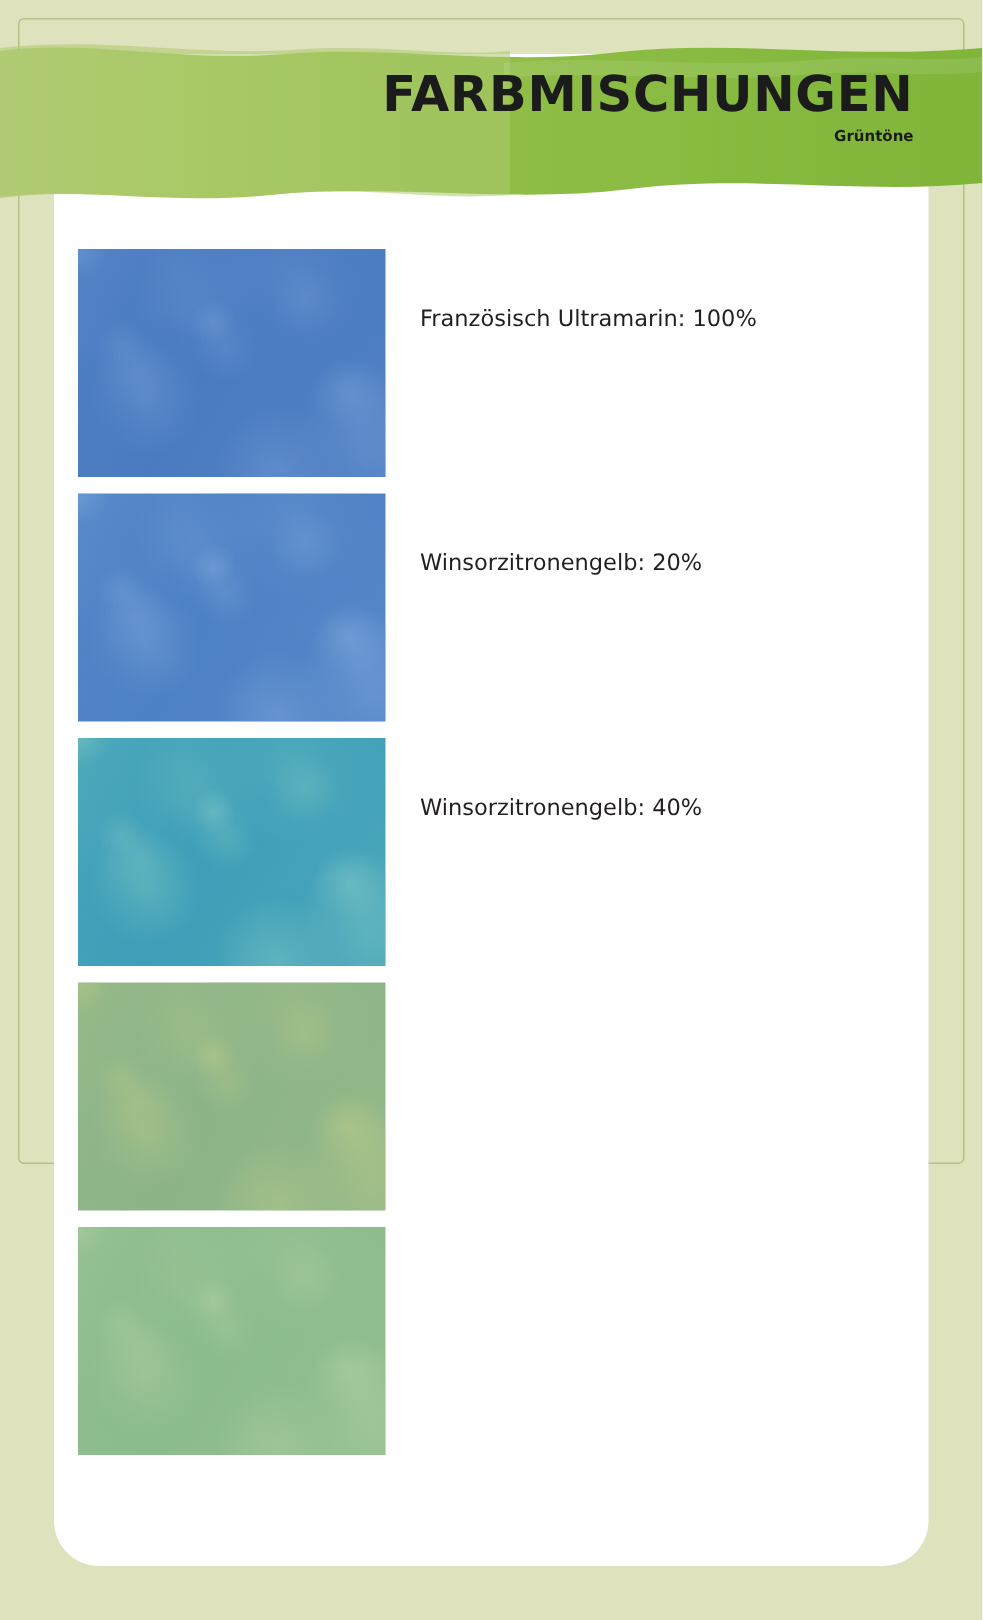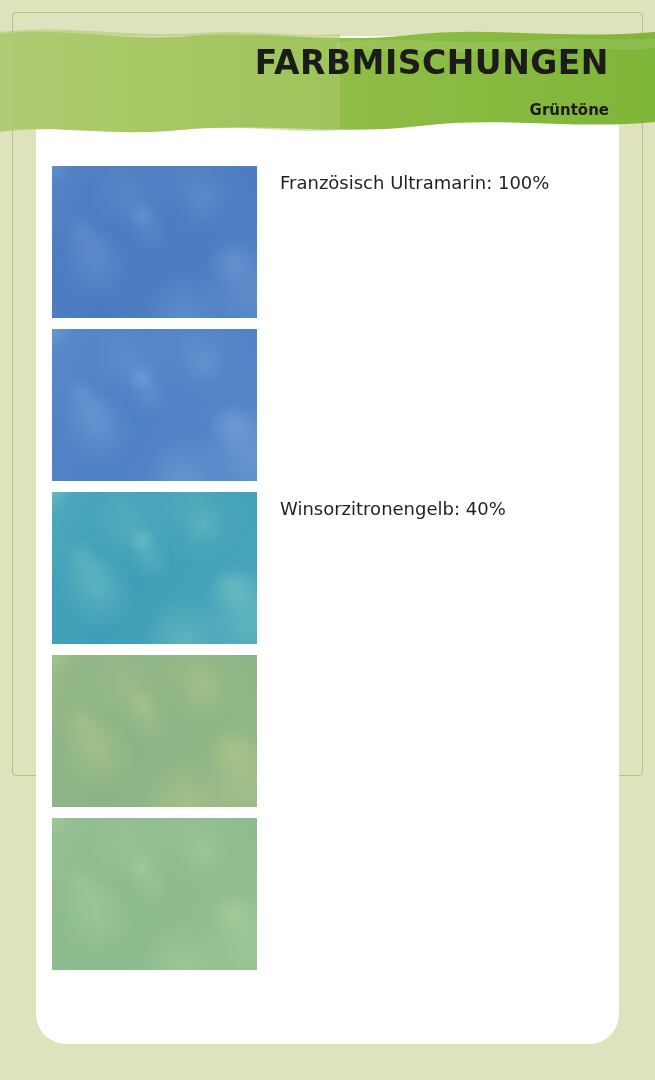--- a/index.html
+++ b/index.html
@@ -68,23 +68,23 @@
     font-weight: bold;
     font-size: 33px;
     letter-spacing: 0.5px;
     color: #1b1b1b;
     line-height: 1;
     white-space: nowrap;
   }
   .subtitle {
     font-family: "DejaVu Sans", sans-serif;
     font-weight: bold;
-    font-size: 15px;
+    font-size: 10px;
     color: #1b1b1b;
-    margin-top: 24px;
+    margin-top: 8px;
     line-height: 1;
     white-space: nowrap;
   }
 
   .swatch-list {
     position: absolute;
     left: 52px;
     top: 166px;
     width: 500px;
   }
@@ -105,24 +105,25 @@
     inset: 0;
   }
   .labels {
     position: absolute;
     left: 228px;
     top: 2px;
     width: 270px;
   }
   .label-line {
     font-family: "DejaVu Sans", sans-serif;
-    font-size: 18px;
+    font-size: 15px;
     color: #231f20;
     line-height: 1.62;
     white-space: nowrap;
+    margin-top: 32px;
   }
 </style>
 </head>
 <body>
 
 <div class="page">
 
   <div class="frame"></div>
 
   <div class="card"></div>
@@ -157,20 +158,21 @@
       <div class="labels">
         <div class="label-line">Französisch Ultramarin: 100%</div>
       </div>
     </div>
 
     <div class="swatch-row">
       <div class="swatch">
         <div class="tex" id="tex1" style="background-image: radial-gradient(circle at 0% 0%, rgba(122, 166, 218, 0.55) 0px, rgba(122, 166, 218, 0) 8%), radial-gradient(circle at 37% 61%, rgba(78, 128, 196, 0.33) 0px, rgba(78, 128, 196, 0) 21%), radial-gradient(circle at 74% 22%, rgba(122, 166, 218, 0.33) 0px, rgba(122, 166, 218, 0) 12%), radial-gradient(circle at 11% 83%, rgba(78, 128, 196, 0.55) 0px, rgba(78, 128, 196, 0) 25%), radial-gradient(circle at 48% 44%, rgba(122, 166, 218, 0.33) 0px, rgba(122, 166, 218, 0) 16%), radial-gradient(circle at 85% 5%, rgba(78, 128, 196, 0.33) 0px, rgba(78, 128, 196, 0) 29%), radial-gradient(circle at 22% 66%, rgba(122, 166, 218, 0.55) 0px, rgba(122, 166, 218, 0) 20%), radial-gradient(circle at 59% 27%, rgba(78, 128, 196, 0.33) 0px, rgba(78, 128, 196, 0) 11%), radial-gradient(circle at 96% 88%, rgba(122, 166, 218, 0.33) 0px, rgba(122, 166, 218, 0) 24%), radial-gradient(circle at 33% 49%, rgba(78, 128, 196, 0.55) 0px, rgba(78, 128, 196, 0) 15%), radial-gradient(circle at 70% 10%, rgba(122, 166, 218, 0.33) 0px, rgba(122, 166, 218, 0) 28%), radial-gradient(circle at 7% 71%, rgba(78, 128, 196, 0.33) 0px, rgba(78, 128, 196, 0) 19%), radial-gradient(circle at 44% 32%, rgba(122, 166, 218, 0.55) 0px, rgba(122, 166, 218, 0) 10%), radial-gradient(circle at 81% 93%, rgba(78, 128, 196, 0.33) 0px, rgba(78, 128, 196, 0) 23%), radial-gradient(circle at 18% 54%, rgba(122, 166, 218, 0.33) 0px, rgba(122, 166, 218, 0) 14%), radial-gradient(circle at 55% 15%, rgba(78, 128, 196, 0.55) 0px, rgba(78, 128, 196, 0) 27%), radial-gradient(circle at 92% 76%, rgba(122, 166, 218, 0.33) 0px, rgba(122, 166, 218, 0) 18%), radial-gradient(circle at 29% 37%, rgba(78, 128, 196, 0.33) 0px, rgba(78, 128, 196, 0) 9%), radial-gradient(circle at 66% 98%, rgba(122, 166, 218, 0.55) 0px, rgba(122, 166, 218, 0) 22%), radial-gradient(circle at 3% 59%, rgba(78, 128, 196, 0.33) 0px, rgba(78, 128, 196, 0) 13%), radial-gradient(circle at 40% 20%, rgba(122, 166, 218, 0.33) 0px, rgba(122, 166, 218, 0) 26%), radial-gradient(circle at 77% 81%, rgba(78, 128, 196, 0.55) 0px, rgba(78, 128, 196, 0) 17%), radial-gradient(circle at 14% 42%, rgba(122, 166, 218, 0.33) 0px, rgba(122, 166, 218, 0) 8%), radial-gradient(circle at 51% 3%, rgba(78, 128, 196, 0.33) 0px, rgba(78, 128, 196, 0) 21%), radial-gradient(circle at 88% 64%, rgba(122, 166, 218, 0.55) 0px, rgba(122, 166, 218, 0) 12%), radial-gradient(circle at 25% 25%, rgba(78, 128, 196, 0.33) 0px, rgba(78, 128, 196, 0) 25%), linear-gradient(120deg, rgba(122, 166, 218, 0.25) 0%, rgba(78, 128, 196, 0.1) 45%, rgba(122, 166, 218, 0.2) 100%), linear-gradient(rgb(78, 128, 196), rgb(78, 128, 196)); background-color: rgb(78, 128, 196);"></div>
       </div>
       <div class="labels">
+        <div class="label-line">Winsorzitronengelb: 20%</div>
       </div>
     </div>
 
     <div class="swatch-row">
       <div class="swatch">
         <div class="tex" id="tex2" style="background-image: radial-gradient(circle at 0% 0%, rgba(121, 197, 196, 0.55) 0px, rgba(121, 197, 196, 0) 8%), radial-gradient(circle at 37% 61%, rgba(63, 159, 184, 0.33) 0px, rgba(63, 159, 184, 0) 21%), radial-gradient(circle at 74% 22%, rgba(121, 197, 196, 0.33) 0px, rgba(121, 197, 196, 0) 12%), radial-gradient(circle at 11% 83%, rgba(63, 159, 184, 0.55) 0px, rgba(63, 159, 184, 0) 25%), radial-gradient(circle at 48% 44%, rgba(121, 197, 196, 0.33) 0px, rgba(121, 197, 196, 0) 16%), radial-gradient(circle at 85% 5%, rgba(63, 159, 184, 0.33) 0px, rgba(63, 159, 184, 0) 29%), radial-gradient(circle at 22% 66%, rgba(121, 197, 196, 0.55) 0px, rgba(121, 197, 196, 0) 20%), radial-gradient(circle at 59% 27%, rgba(63, 159, 184, 0.33) 0px, rgba(63, 159, 184, 0) 11%), radial-gradient(circle at 96% 88%, rgba(121, 197, 196, 0.33) 0px, rgba(121, 197, 196, 0) 24%), radial-gradient(circle at 33% 49%, rgba(63, 159, 184, 0.55) 0px, rgba(63, 159, 184, 0) 15%), radial-gradient(circle at 70% 10%, rgba(121, 197, 196, 0.33) 0px, rgba(121, 197, 196, 0) 28%), radial-gradient(circle at 7% 71%, rgba(63, 159, 184, 0.33) 0px, rgba(63, 159, 184, 0) 19%), radial-gradient(circle at 44% 32%, rgba(121, 197, 196, 0.55) 0px, rgba(121, 197, 196, 0) 10%), radial-gradient(circle at 81% 93%, rgba(63, 159, 184, 0.33) 0px, rgba(63, 159, 184, 0) 23%), radial-gradient(circle at 18% 54%, rgba(121, 197, 196, 0.33) 0px, rgba(121, 197, 196, 0) 14%), radial-gradient(circle at 55% 15%, rgba(63, 159, 184, 0.55) 0px, rgba(63, 159, 184, 0) 27%), radial-gradient(circle at 92% 76%, rgba(121, 197, 196, 0.33) 0px, rgba(121, 197, 196, 0) 18%), radial-gradient(circle at 29% 37%, rgba(63, 159, 184, 0.33) 0px, rgba(63, 159, 184, 0) 9%), radial-gradient(circle at 66% 98%, rgba(121, 197, 196, 0.55) 0px, rgba(121, 197, 196, 0) 22%), radial-gradient(circle at 3% 59%, rgba(63, 159, 184, 0.33) 0px, rgba(63, 159, 184, 0) 13%), radial-gradient(circle at 40% 20%, rgba(121, 197, 196, 0.33) 0px, rgba(121, 197, 196, 0) 26%), radial-gradient(circle at 77% 81%, rgba(63, 159, 184, 0.55) 0px, rgba(63, 159, 184, 0) 17%), radial-gradient(circle at 14% 42%, rgba(121, 197, 196, 0.33) 0px, rgba(121, 197, 196, 0) 8%), radial-gradient(circle at 51% 3%, rgba(63, 159, 184, 0.33) 0px, rgba(63, 159, 184, 0) 21%), radial-gradient(circle at 88% 64%, rgba(121, 197, 196, 0.55) 0px, rgba(121, 197, 196, 0) 12%), radial-gradient(circle at 25% 25%, rgba(63, 159, 184, 0.33) 0px, rgba(63, 159, 184, 0) 25%), linear-gradient(120deg, rgba(121, 197, 196, 0.25) 0%, rgba(63, 159, 184, 0.1) 45%, rgba(121, 197, 196, 0.2) 100%), linear-gradient(rgb(63, 159, 184), rgb(63, 159, 184)); background-color: rgb(63, 159, 184);"></div>
       </div>
       <div class="labels">
         <div class="label-line">Winsorzitronengelb: 40%</div>
       </div>

